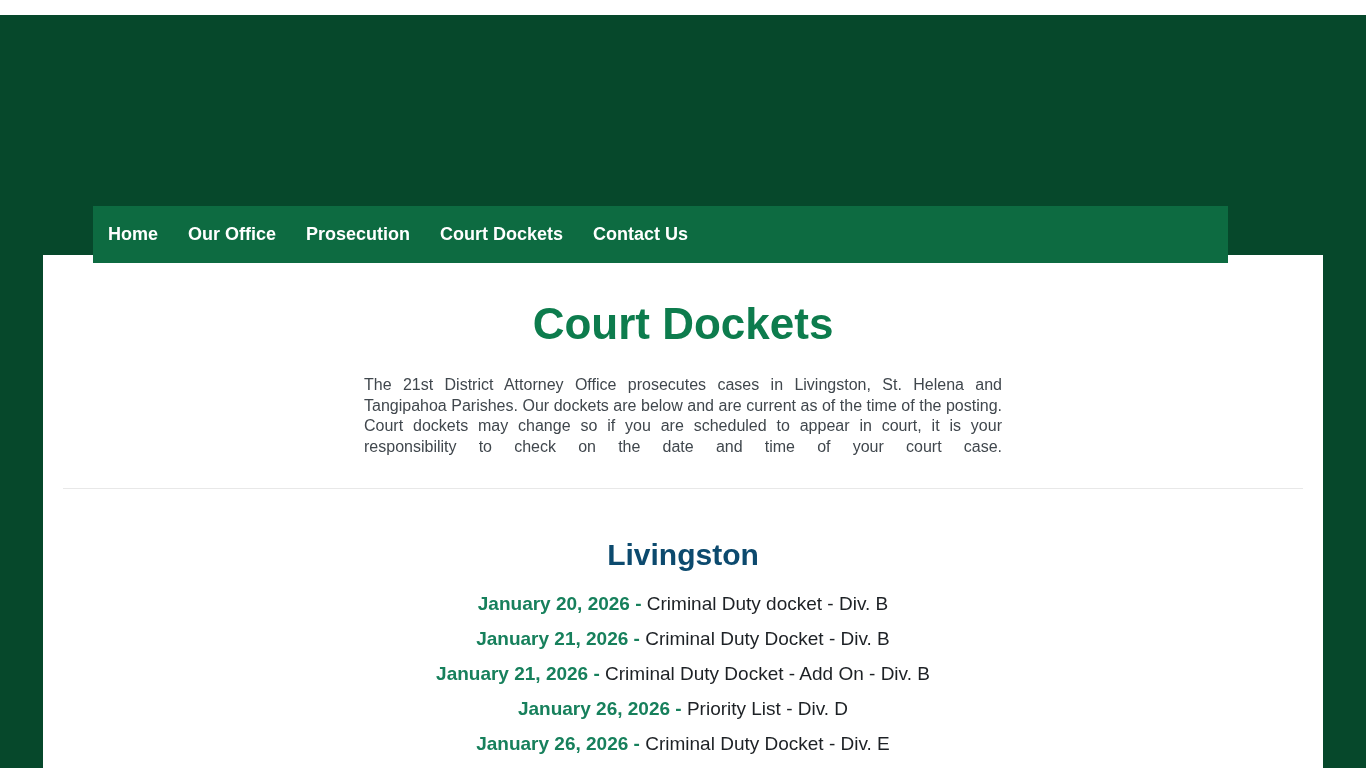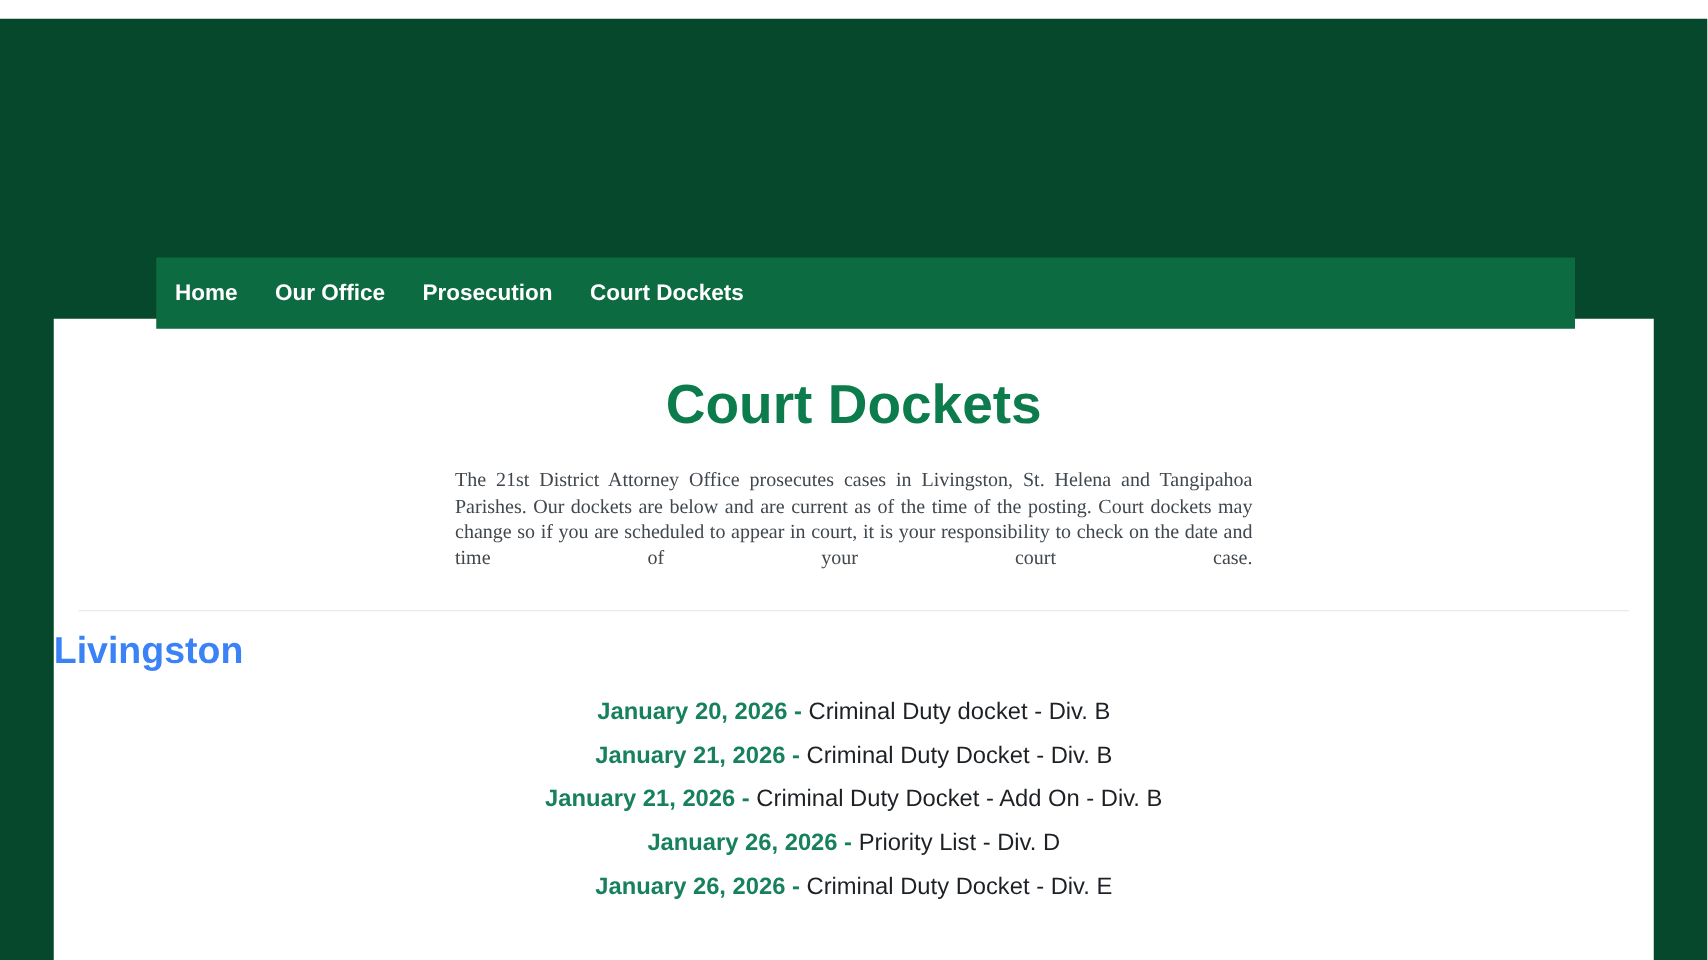--- a/index.html
+++ b/index.html
@@ -33,21 +33,20 @@
   .navbar {
     position: absolute;
     left: 93px;
     top: 206px;
     width: 1135px;
     height: 57px;
     background: #0d6b41;
     display: flex;
     align-items: center;
     box-sizing: border-box;
-    margin-left: 32px;
   }
   .nav-item {
     color: #ffffff;
     font-weight: bold;
     font-size: 18px;
     line-height: 57px;
     padding: 0 15px;
     white-space: nowrap;
     cursor: pointer;
   }
@@ -60,31 +59,30 @@
     line-height: 50px;
   }
   .intro {
     width: 638px;
     margin: 26px auto 0 auto;
     text-align: justify;
     text-align-last: justify;
     font-size: 16px;
     line-height: 20.5px;
     color: #40474d;
-    font-family: Liberation Serif, serif;
   }
   .divider {
     margin: 31px 20px 0 20px;
     border-top: 1px solid #e8e8e8;
     height: 0;
   }
   .section-heading {
-    margin: 14px 0 18px 0;
-    text-align: left;
-    color: #3b82f6;
+    margin: 48px 0 18px 0;
+    text-align: center;
+    color: #0c4a6e;
     font-size: 30px;
     font-weight: bold;
     line-height: 36px;
   }
   .docket-row {
     text-align: center;
     font-size: 19px;
     line-height: 26px;
     margin-bottom: 9px;
     color: #1d2125;
@@ -131,13 +129,14 @@
       <span class="docket-desc">Criminal Duty Docket - Div. E</span>
     </div>
   </div>
 </div>
 
 <div class="navbar">
   <div class="nav-item">Home</div>
   <div class="nav-item">Our Office</div>
   <div class="nav-item">Prosecution</div>
   <div class="nav-item">Court Dockets</div>
+  <div class="nav-item">Contact Us</div>
 </div>
 
 </body></html>

